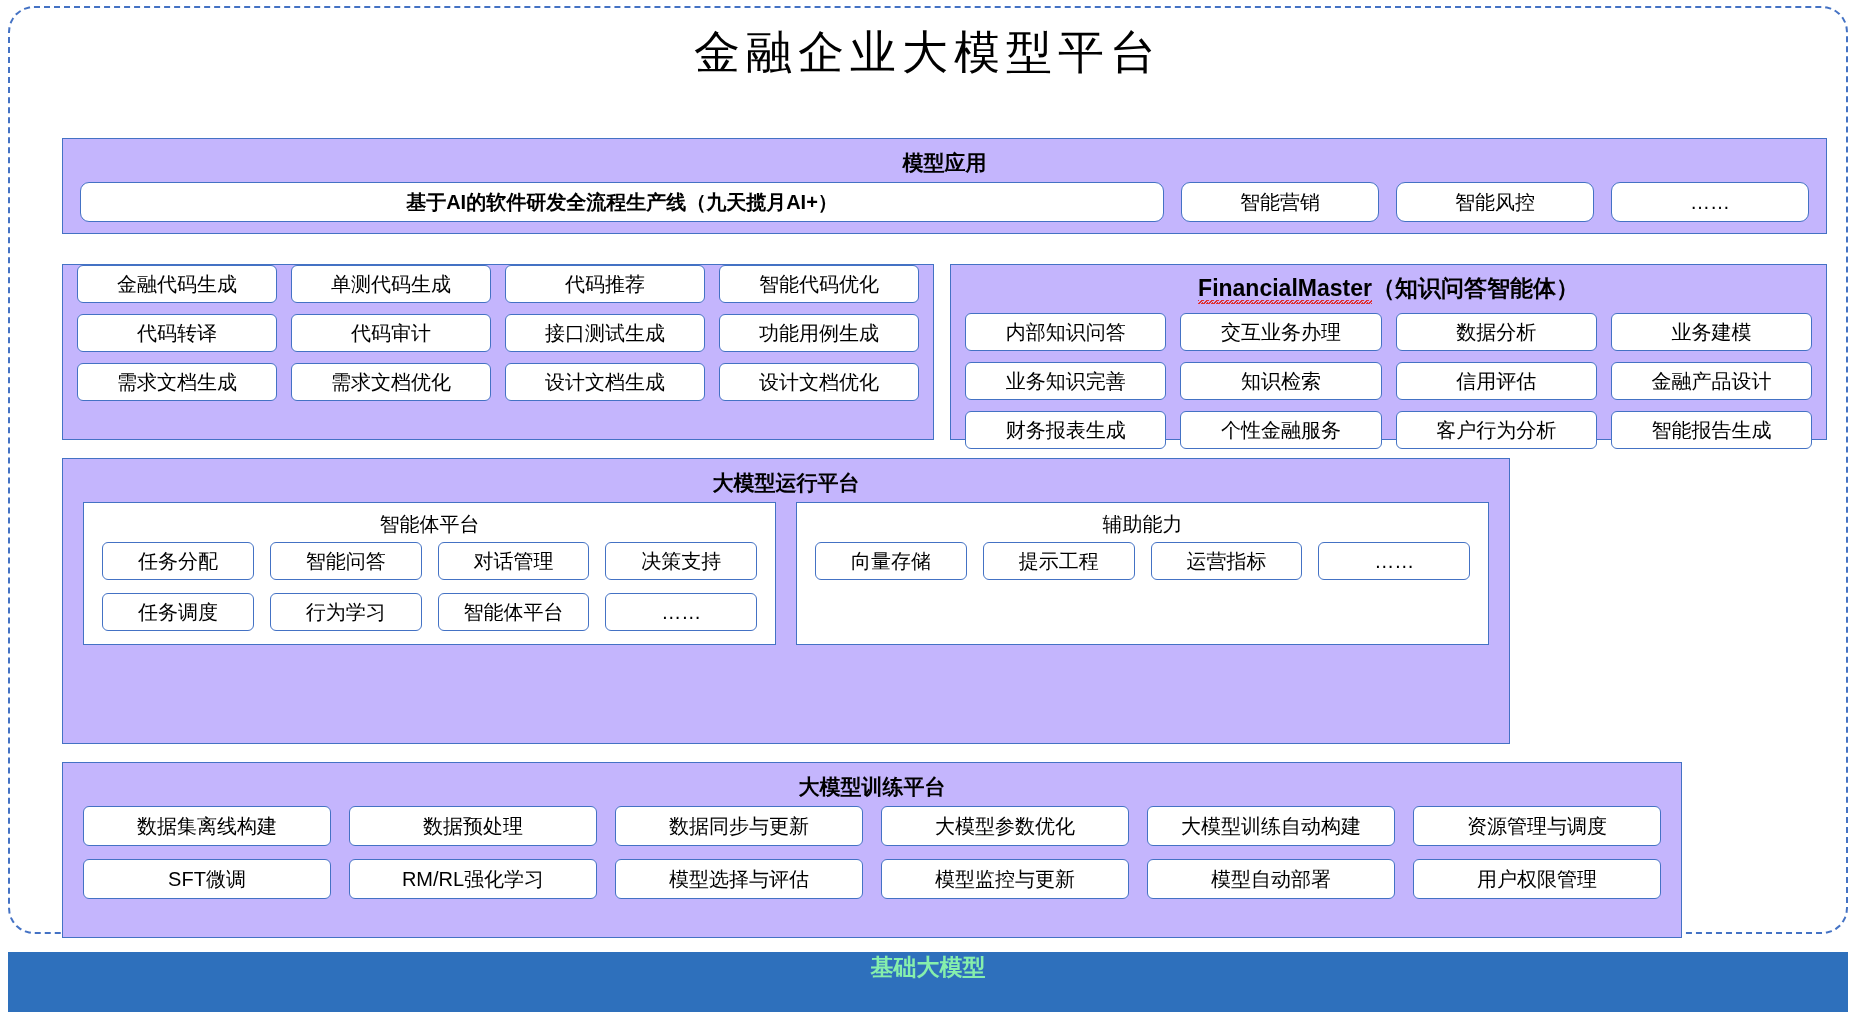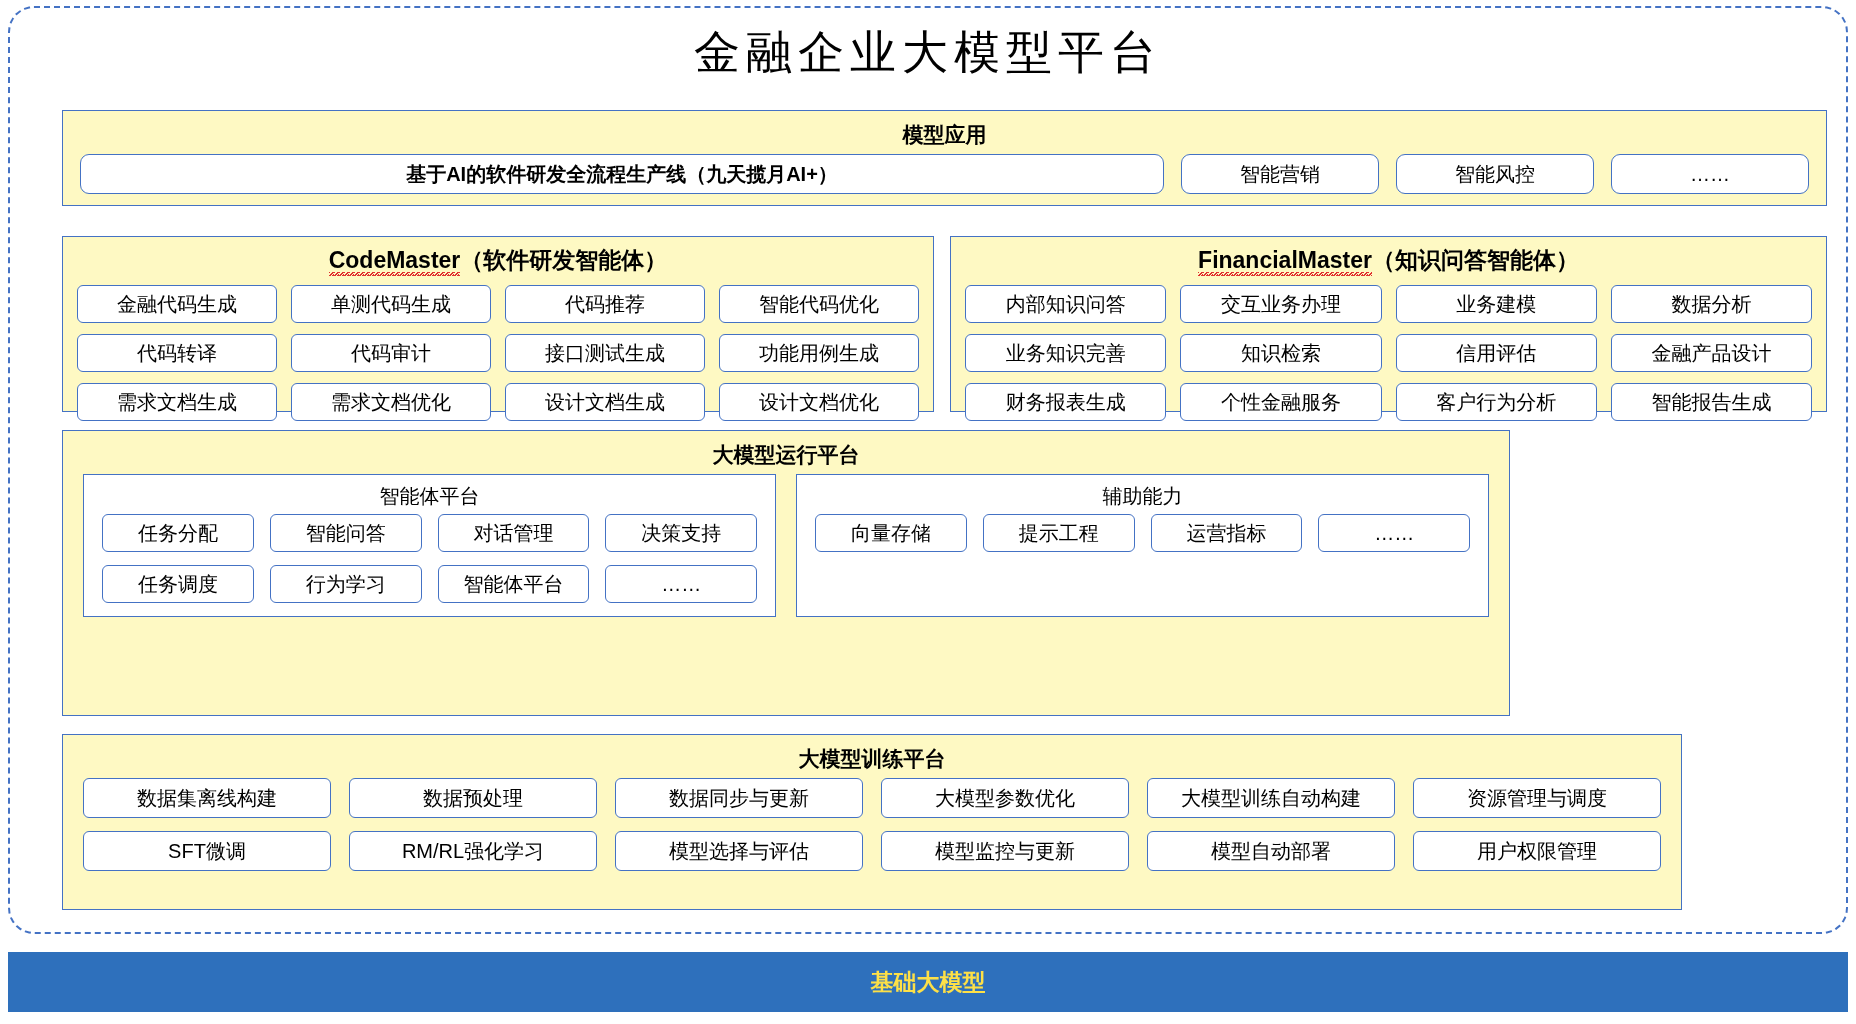--- a/index.html
+++ b/index.html
@@ -47,21 +47,22 @@
     letter-spacing: 6px;
     color: #000;
     line-height: 58px;
   }
 
   
   .panel {
     position: absolute;
     box-sizing: border-box;
     border: 1px solid #4472C4;
-    background: #fef9c3;
+    background: #c4b5fd;
+    margin-top: 28px;
   }
   .panel-title {
     text-align: center;
     font-size: 21px;
     font-weight: bold;
     color: #000;
     line-height: 1;
     padding-top: 13px;
     padding-bottom: 9px;
   }
@@ -162,23 +163,22 @@
 
   
   .base-bar {
     position: absolute;
     left: 8px;
     top: 952px;
     width: 1840px;
     height: 60px;
     background: #2E70BC;
     display: flex;
-    align-items: center;
     justify-content: center;
-    color: #fde047;
+    color: #86efac;
     font-size: 23px;
     font-weight: bold;
   }
 </style>
 </head>
 <body>
 
 <div id="root">
 
   <div class="dashed-frame"></div>
@@ -189,21 +189,20 @@
     <div class="panel-title">模型应用</div>
     <div class="apps">
       <div class="chip wide">基于AI的软件研发全流程生产线（九天揽月AI+）</div>
       <div class="chip narrow">智能营销</div>
       <div class="chip narrow">智能风控</div>
       <div class="chip narrow">……</div>
     </div>
   </div>
 
   <div class="panel agent-grid" id="codemaster">
-    <div class="agent-title"><span class="spell">CodeMaster</span><span>（软件研发智能体）</span></div>
     <div class="row">
       <div class="chip">金融代码生成</div>
       <div class="chip">单测代码生成</div>
       <div class="chip">代码推荐</div>
       <div class="chip">智能代码优化</div>
     </div>
     <div class="row">
       <div class="chip">代码转译</div>
       <div class="chip">代码审计</div>
       <div class="chip">接口测试生成</div>
@@ -215,22 +214,22 @@
       <div class="chip">设计文档生成</div>
       <div class="chip">设计文档优化</div>
     </div>
   </div>
 
   <div class="panel agent-grid" id="financialmaster">
     <div class="agent-title"><span class="spell">FinancialMaster</span><span>（知识问答智能体）</span></div>
     <div class="row">
       <div class="chip">内部知识问答</div>
       <div class="chip">交互业务办理</div>
+      <div class="chip">数据分析</div>
       <div class="chip">业务建模</div>
-      <div class="chip">数据分析</div>
     </div>
     <div class="row">
       <div class="chip">业务知识完善</div>
       <div class="chip">知识检索</div>
       <div class="chip">信用评估</div>
       <div class="chip">金融产品设计</div>
     </div>
     <div class="row">
       <div class="chip">财务报表生成</div>
       <div class="chip">个性金融服务</div>

